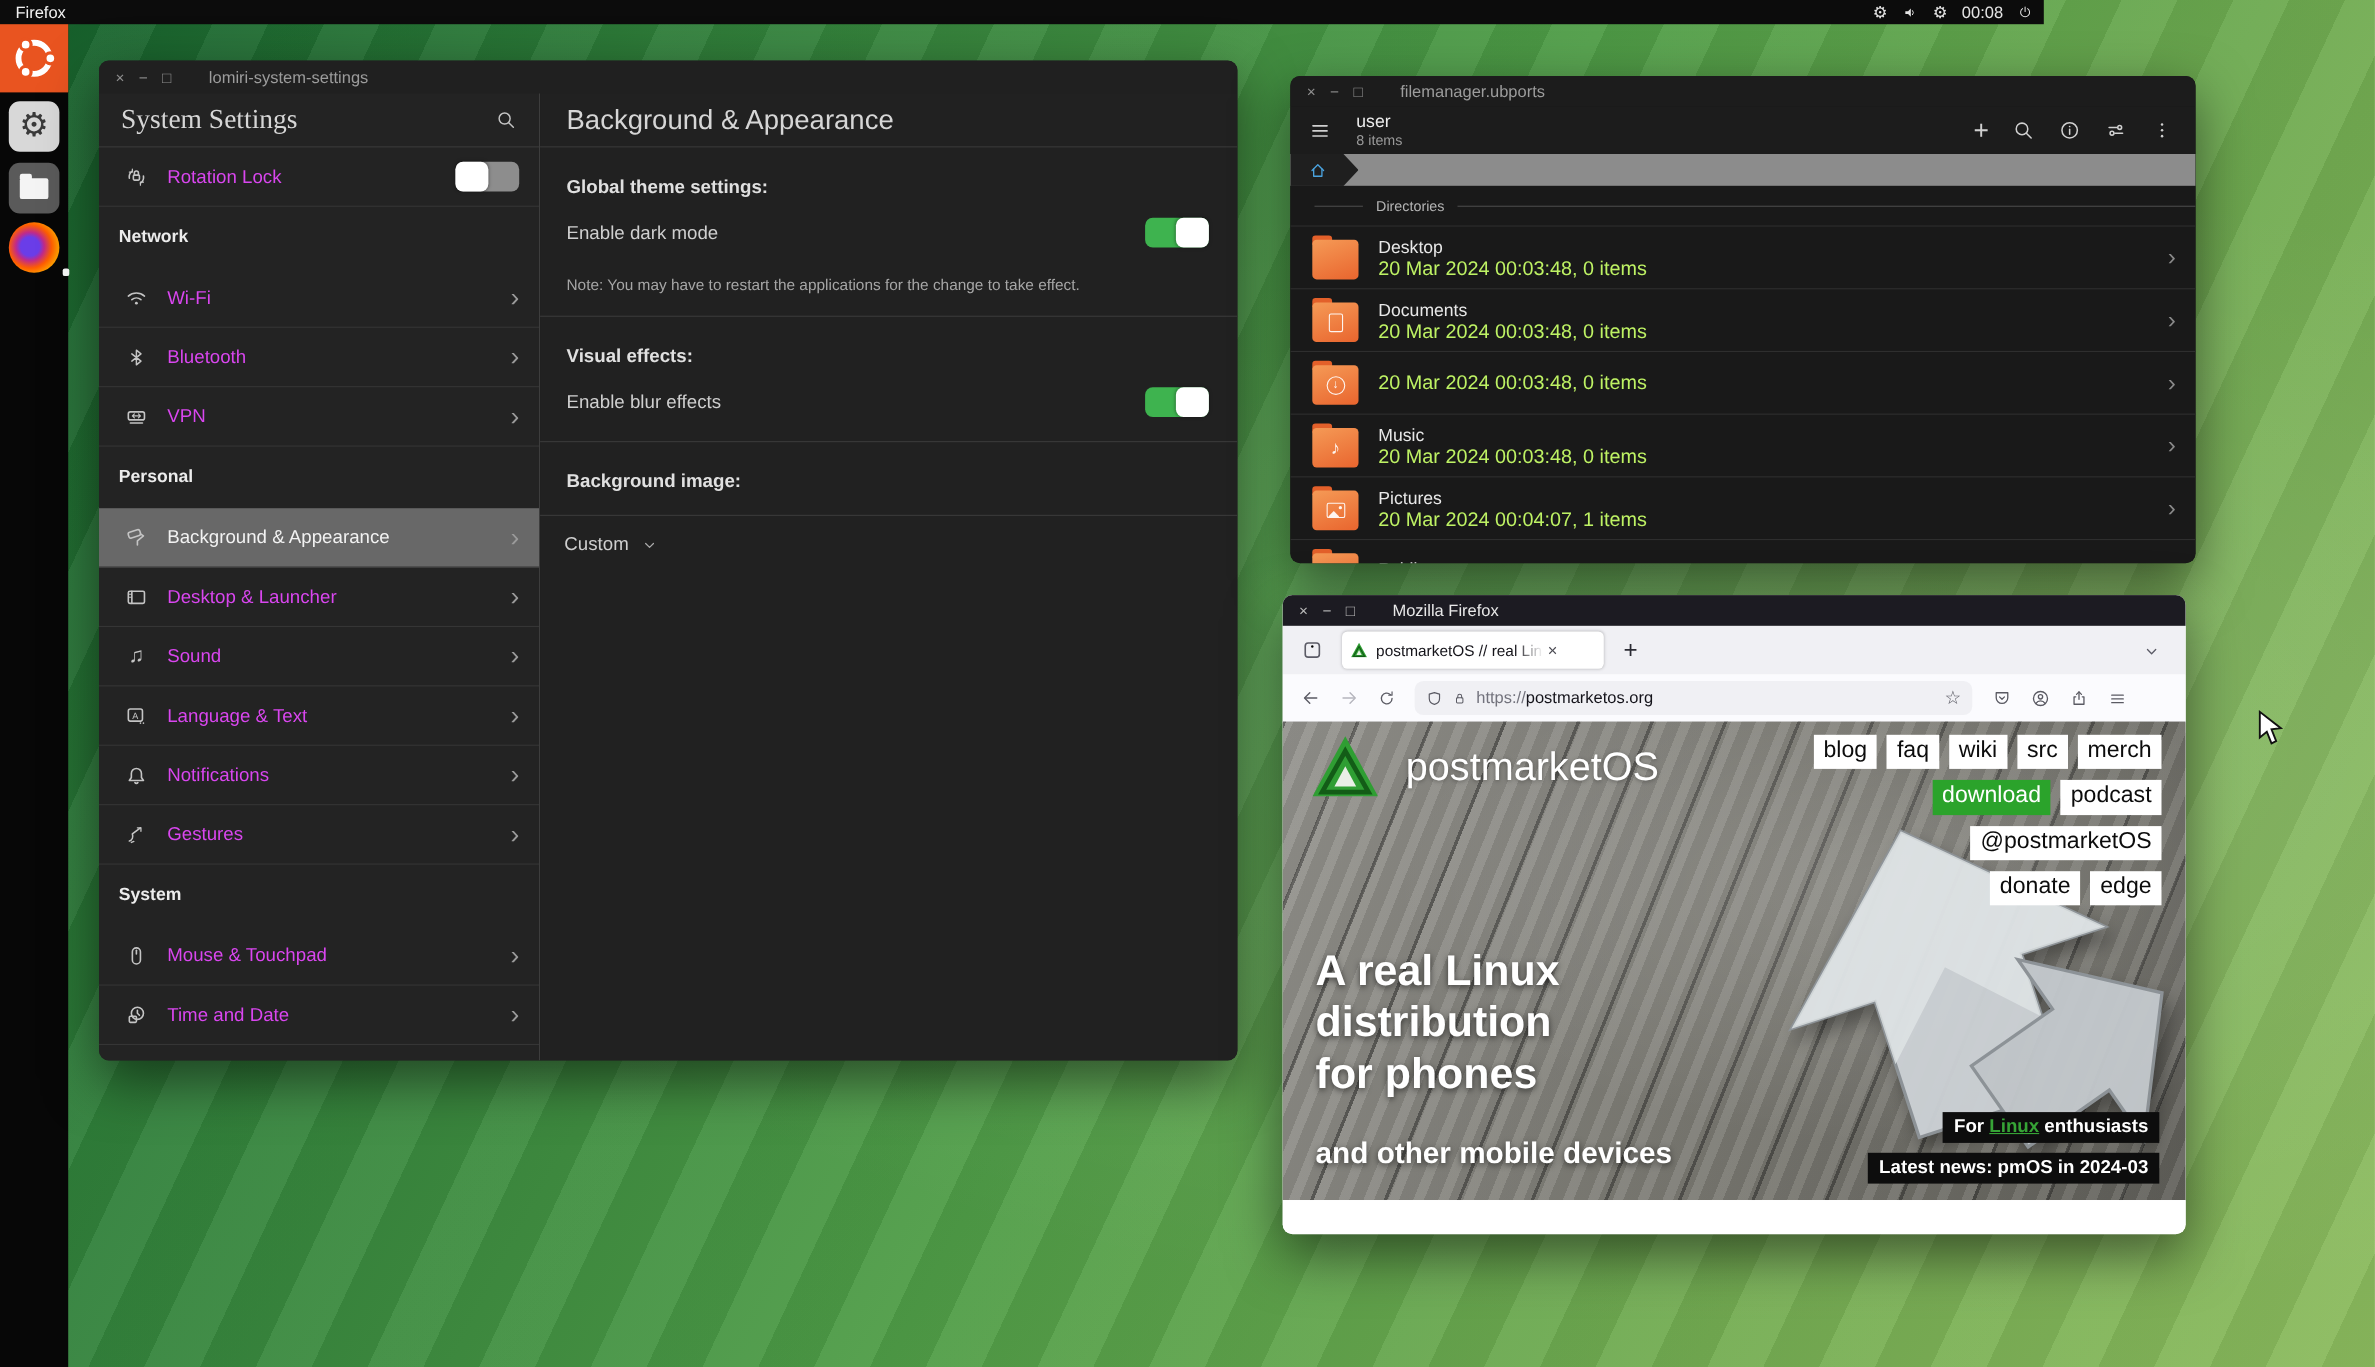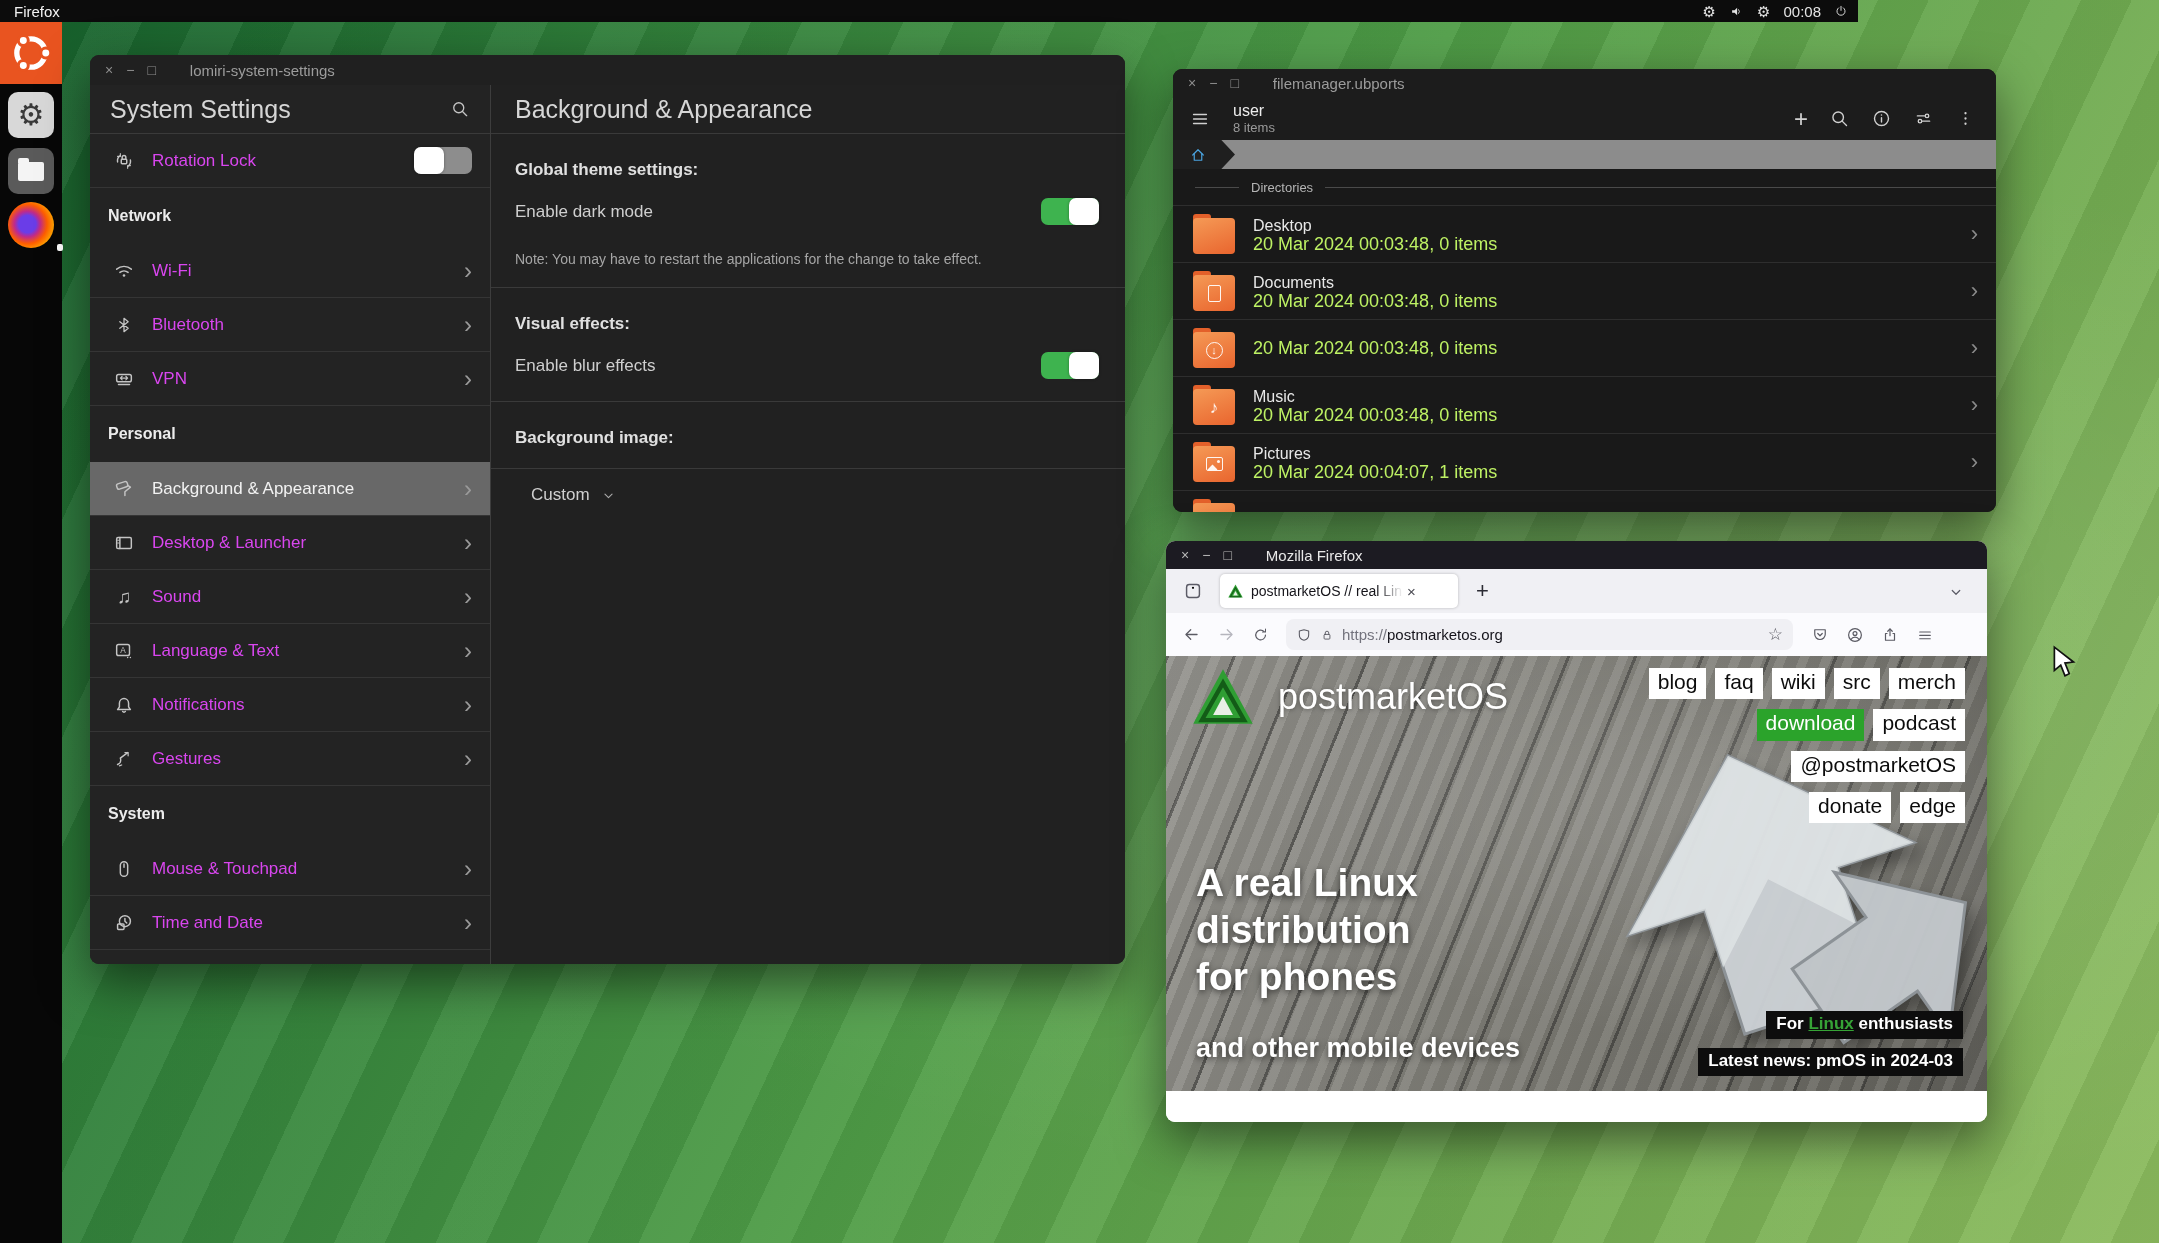--- a/index.html
+++ b/index.html
@@ -41,21 +41,21 @@
   .win{position:absolute;border-radius:9px;overflow:hidden;box-shadow:0 18px 48px rgba(0,0,0,.5);}
   .titlebar{display:flex;align-items:center;font-size:15px;color:#9c9c9c;}
   .tb-controls{display:flex;gap:13px;margin-left:15px;font-size:14px;color:#8e8e8e;}
   .tb-controls span{cursor:default;}
   .tb-title{margin-left:34px;}
 
   
   #settings-win{left:90px;top:55px;width:1035px;height:909px;background:#222222;}
   #settings-win .titlebar{height:30px;background:#202020;}
   #sw-side{position:absolute;left:0;top:30px;width:400px;bottom:0;background:#232323;border-right:1px solid #3d3d3d;}
-  #sw-head{height:48px;display:flex;align-items:center;padding:0 20px;border-bottom:1px solid #3a3a3a;}
+  #sw-head{height:48px;display:flex;align-items:center;padding:0 20px;border-bottom:1px solid #3a3a3a;font-family:Liberation Serif, serif;}
   #sw-head .t{font-size:25px;color:#d6d6d6;flex:1;}
   .s-row{height:53px;display:flex;align-items:center;padding:0 18px;border-bottom:1px solid #353535;}
   .s-row.selected{background:#686868;}
   .s-ic{width:32px;display:flex;justify-content:center;align-items:center;color:#c4c4c4;font-size:19px;}
   .s-label{margin-left:12px;font-size:17px;color:#d946ef;flex:1;}
   .selected .s-label{color:#f2f2f2;}
   .s-chev{color:#9a9a9a;font-size:24px;line-height:20px;}
   .s-sec{height:56px;display:flex;align-items:center;padding:0 18px;font-weight:bold;font-size:16px;color:#ececec;}
   .switch{width:58px;height:27px;border-radius:7px;position:relative;flex:0 0 auto;}
   .switch.off{background:#8d8d8d;}
@@ -64,21 +64,21 @@
   .switch.off .knob{left:0;}
   .switch.on .knob{right:0;}
 
   #sw-panel{position:absolute;left:401px;top:30px;right:0;bottom:0;background:#212121;}
   .p-title{height:48px;display:flex;align-items:center;padding:0 24px;font-size:25px;color:#d6d6d6;border-bottom:1px solid #3a3a3a;}
   .p-h{font-weight:bold;font-size:17px;color:#e0e0e0;padding:26px 24px 0;}
   .p-row{display:flex;align-items:center;justify-content:space-between;padding:18px 26px 0 24px;}
   .p-row .lbl{font-size:17px;color:#cfcfcf;}
   .p-note{font-size:14px;color:#a6a6a6;padding:26px 24px 20px;}
   .p-div{border-top:1px solid #3a3a3a;}
-  .p-custom{display:flex;align-items:center;gap:10px;padding:16px 40px;font-size:17px;color:#cfcfcf;}
+  .p-custom{display:flex;align-items:center;gap:10px;padding:16px 22px;font-size:17px;color:#cfcfcf;}
 
   
   #fm-win{left:1173px;top:69px;width:823px;height:443px;background:#191919;}
   #fm-win .titlebar{height:28px;background:#1c1c1c;}
   #fm-toolbar{height:43px;display:flex;align-items:center;background:#1c1c1c;}
   #fm-burger{margin-left:16px;}
   #fm-loc{margin-left:22px;}
   #fm-loc .loc{font-size:16px;color:#ededed;line-height:18px;}
   #fm-loc .cnt{font-size:13px;color:#9a9a9a;line-height:15px;}
   #fm-actions{margin-left:auto;display:flex;align-items:center;gap:21px;margin-right:20px;color:#d0d0d0;}

